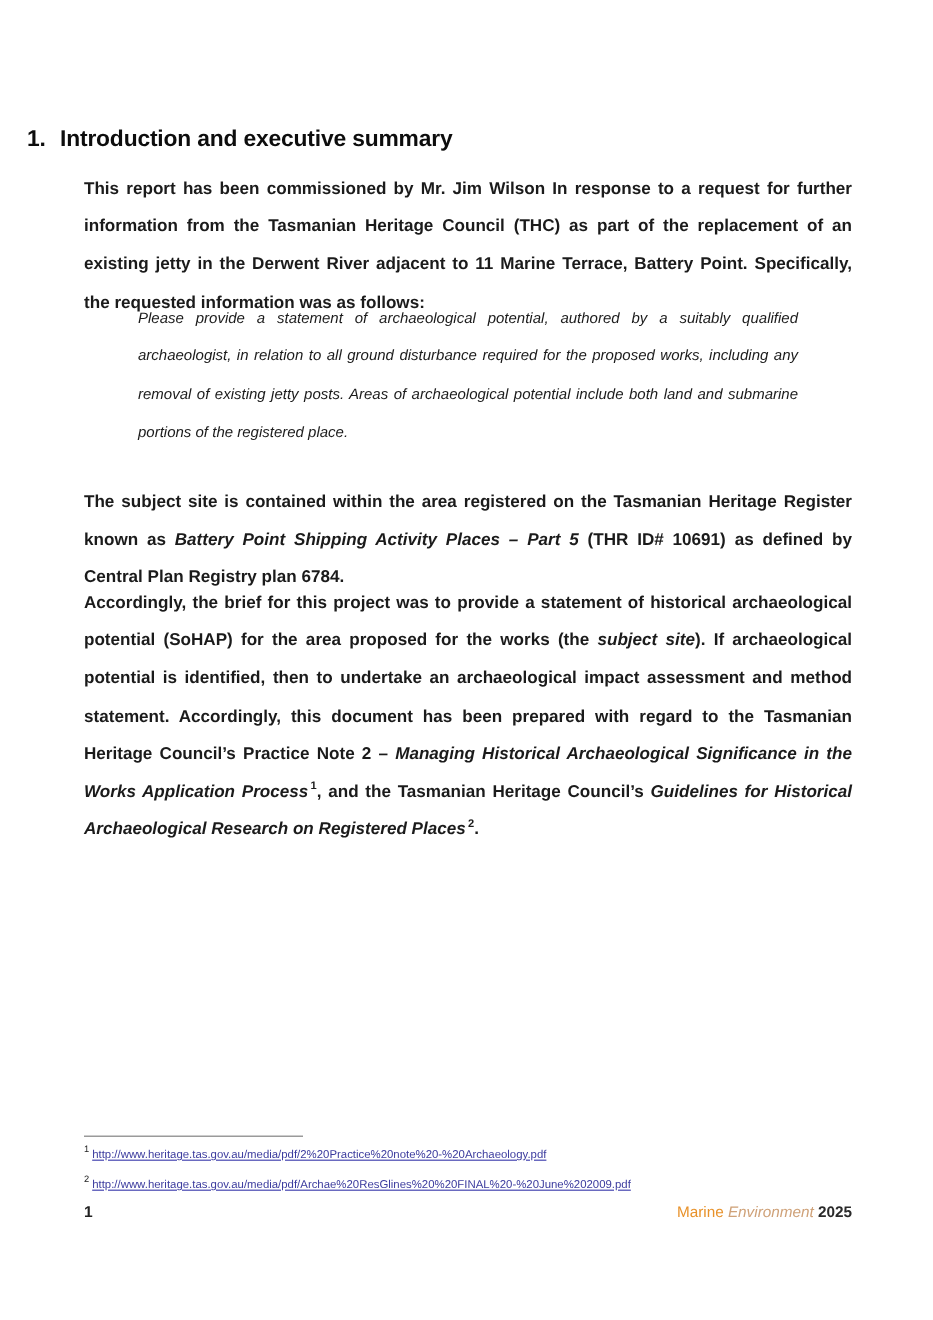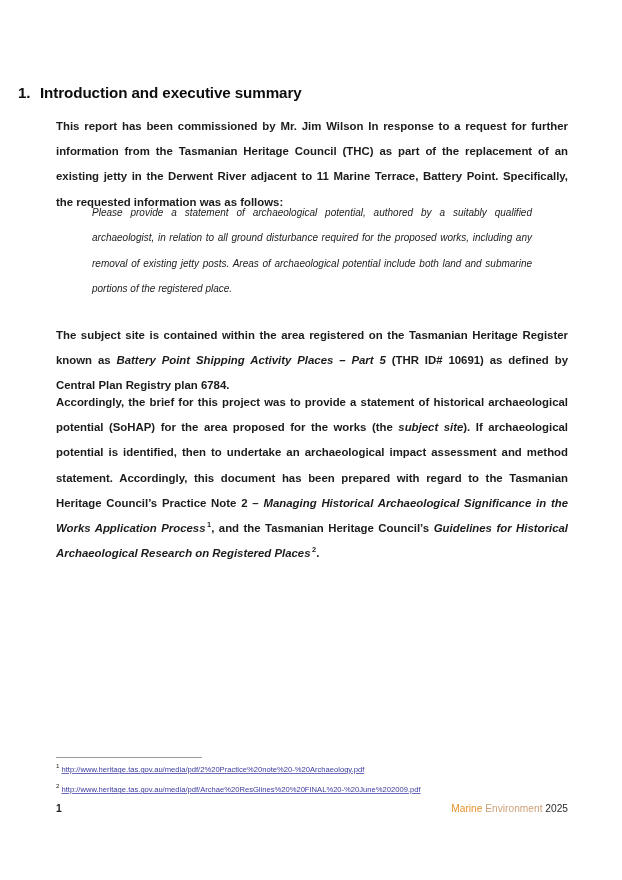--- a/index.html
+++ b/index.html
@@ -146,24 +146,25 @@
     right: 0;
     top: 0;
     white-space: nowrap;
     font-size: 10.2px;
   }
   .brand .praxis {
     color: #e8922b;
   }
   .brand .environment {
     color: #cfa178;
+    font-style: italic;
   }
   .brand .year {
     color: #2a2a2a;
-    font-weight: normal;
+    font-weight: bold;
   }
 </style>
 </head>
 <body>
 
 <div class="page">
 
   <h1 class="heading">
     <span class="num">1.</span><span>Introduction and executive summary</span>
   </h1>

